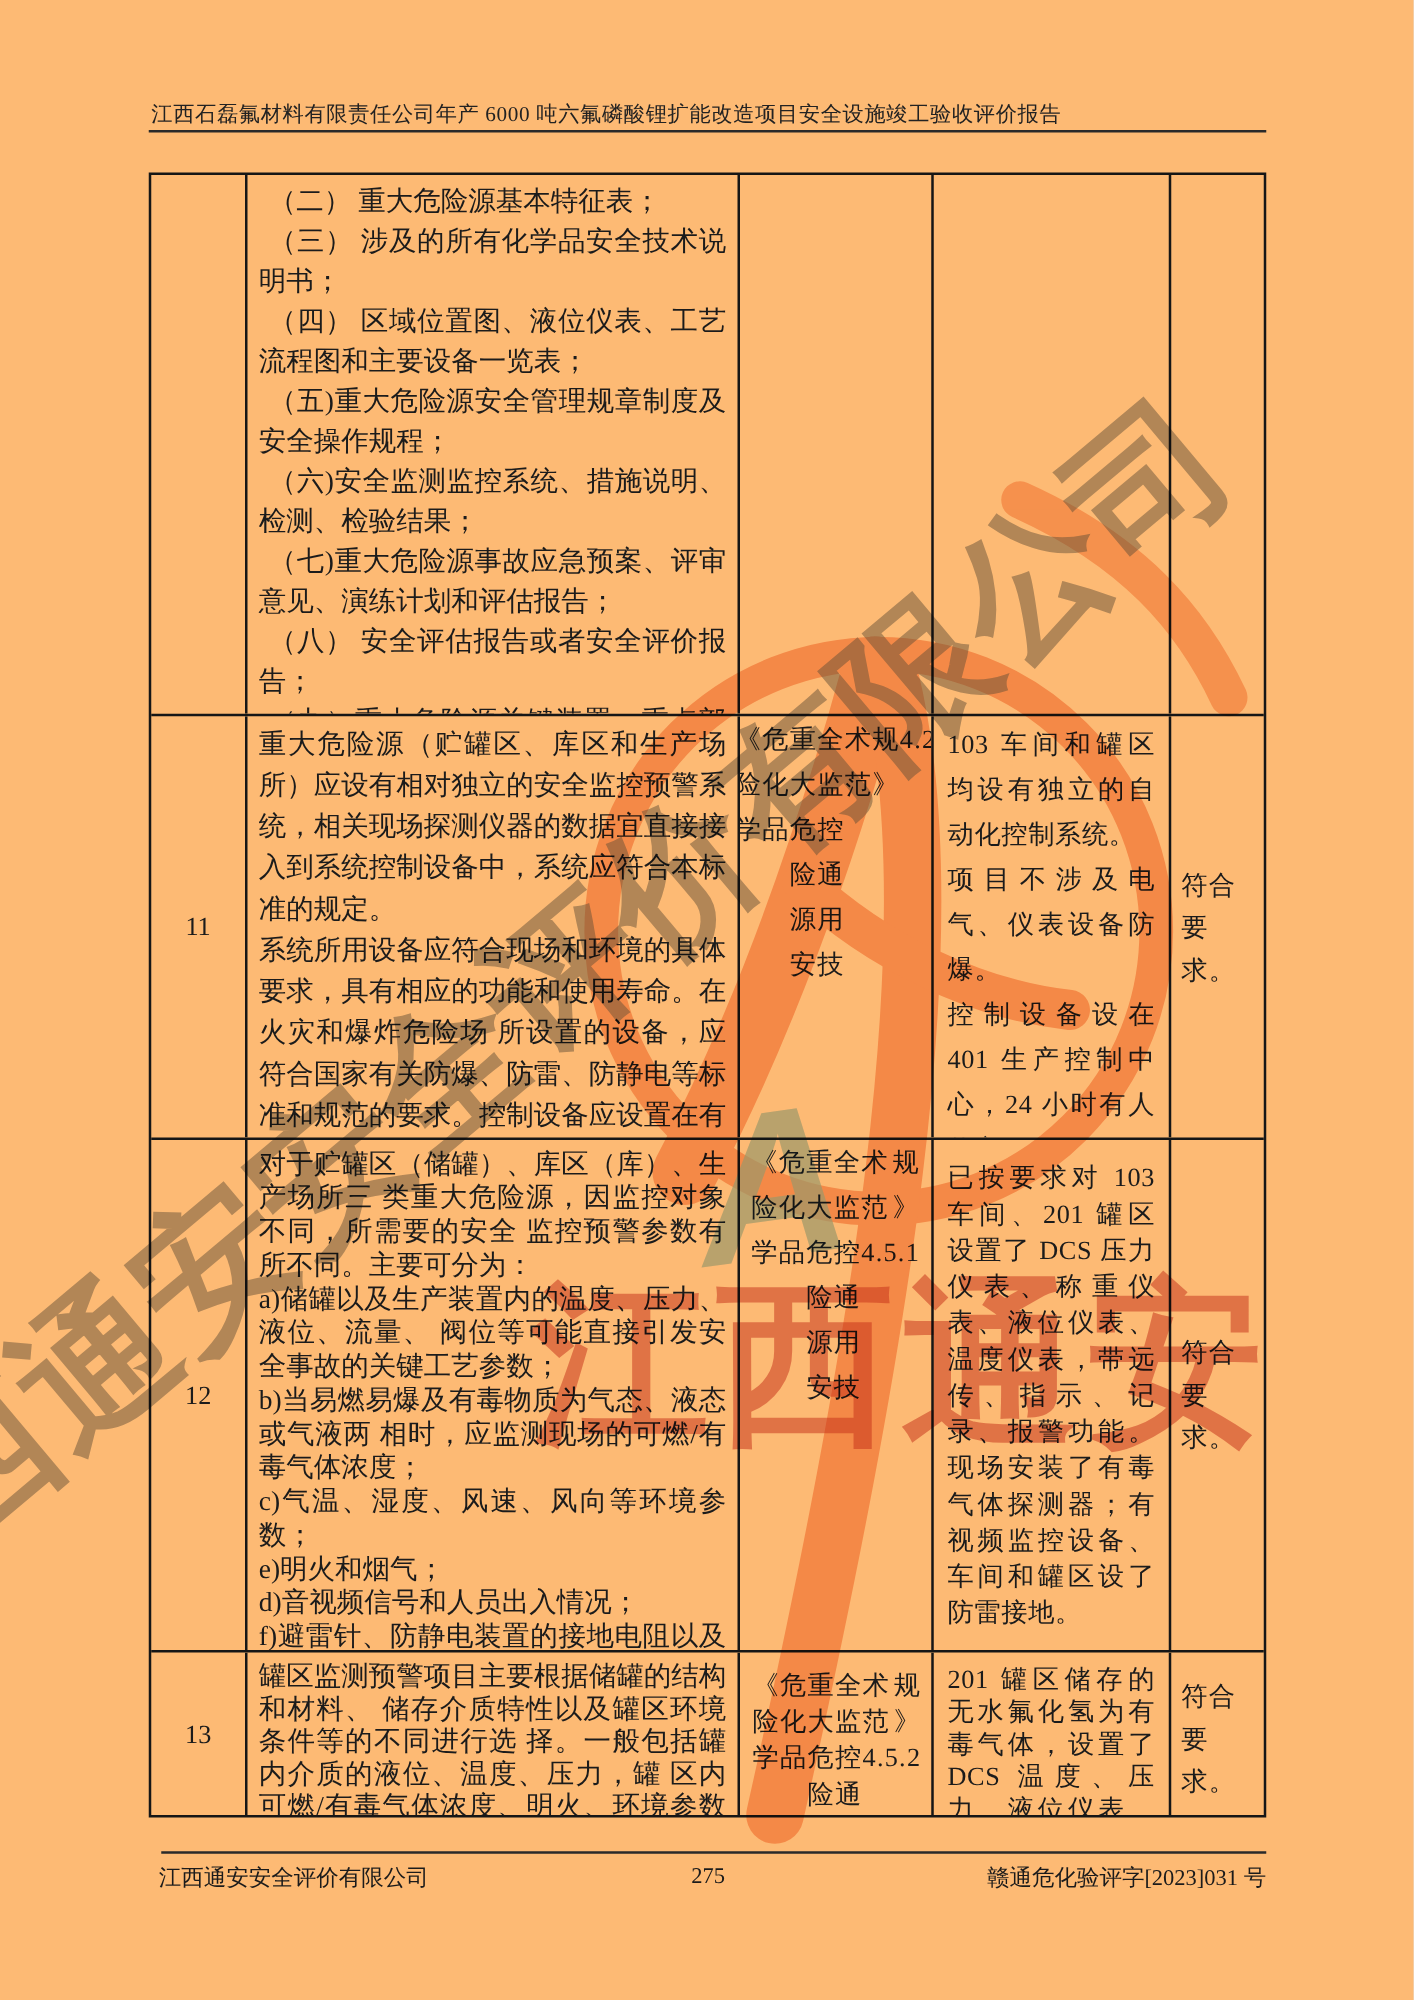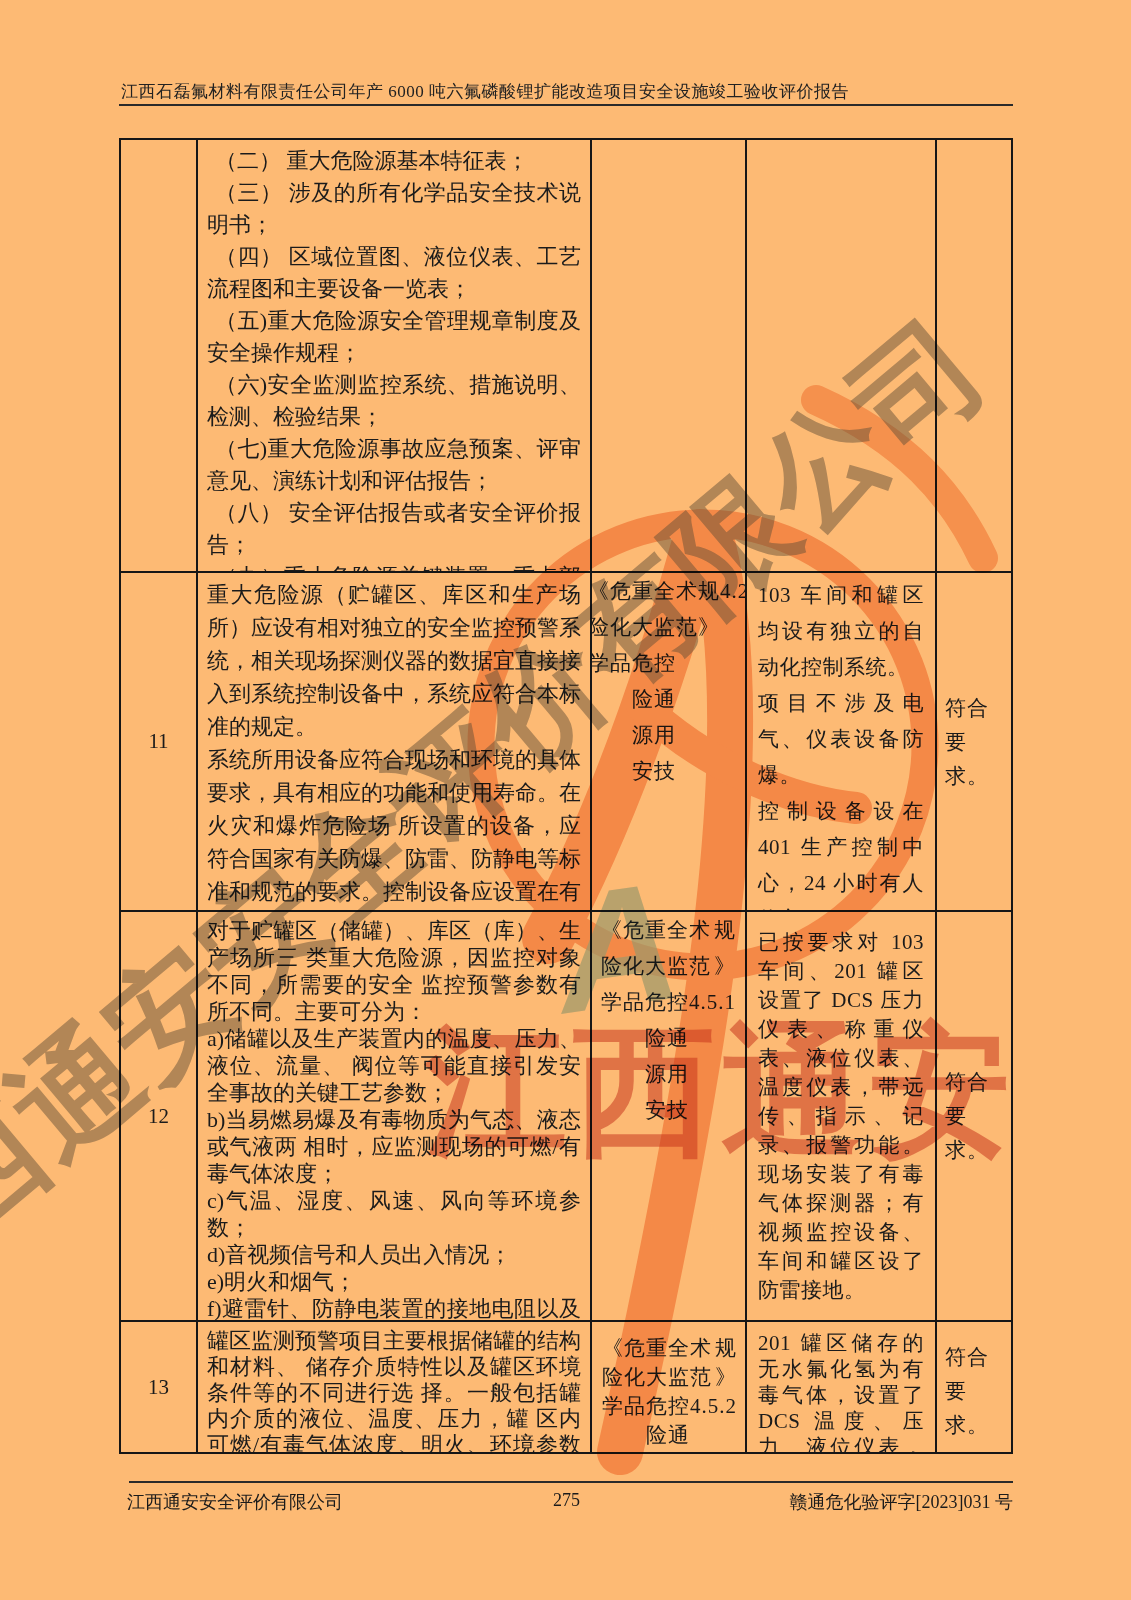--- a/index.html
+++ b/index.html
@@ -109,22 +109,22 @@
       <div class="tcell c-res">符合要求。</div>
     </div>
 
     <div class="trow r2">
       <div class="tcell c-no">12</div>
       <div class="tcell c-req">
           <div class="para">对于贮罐区（储罐）、库区（库）、生产场所三 类重大危险源，因监控对象不同，所需要的安全 监控预警参数有所不同。主要可分为：</div>
           <div class="para">a)储罐以及生产装置内的温度、压力、液位、流量、 阀位等可能直接引发安全事故的关键工艺参数；</div>
           <div class="para">b)当易燃易爆及有毒物质为气态、液态或气液两 相时，应监测现场的可燃/有毒气体浓度；</div>
           <div class="para">c)气温、湿度、风速、风向等环境参数；</div>
+          <div class="para">e)明火和烟气；</div>
           <div class="para">d)音视频信号和人员出入情况；</div>
-          <div class="para">e)明火和烟气；</div>
           <div class="para">f)避雷针、防静电装置的接地电阻以及供电状况。</div>
         </div>
       <div class="tcell c-std">
           <div class="wline">《危险化学品</div>
           <div class="wline">重大危险源安</div>
           <div class="wline">全监控通用技</div>
           <div class="wline">术规范》4.5.1</div>
         </div>
       <div class="tcell c-find">
           <div class="para">已按要求对 103 车间、201 罐区设置了 DCS 压力仪表、称重仪表、液位仪表、温度仪表，带远传、指示、记录、报警功能。现场安装了有毒气体探测器；有视频监控设备、车间和罐区设了防雷接地。</div>

